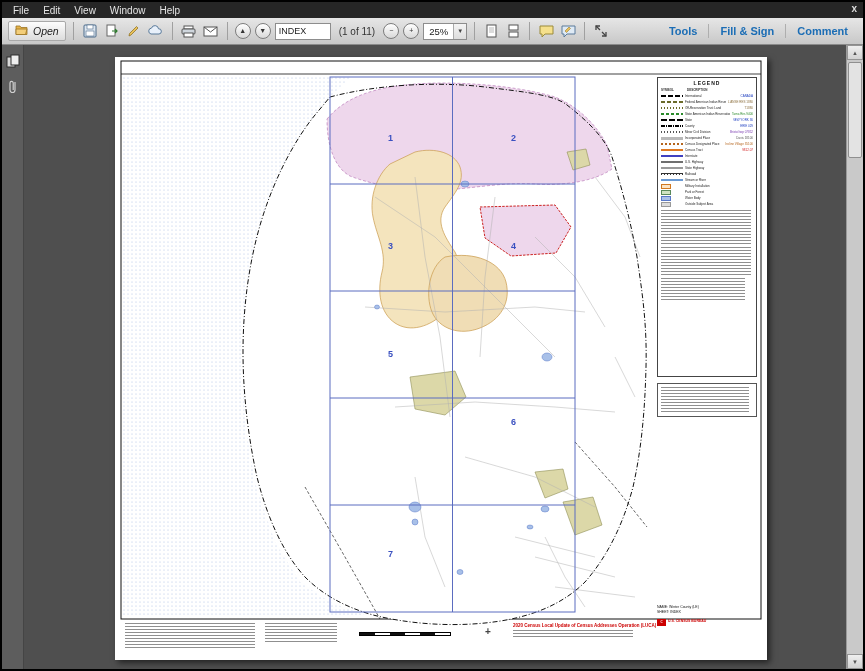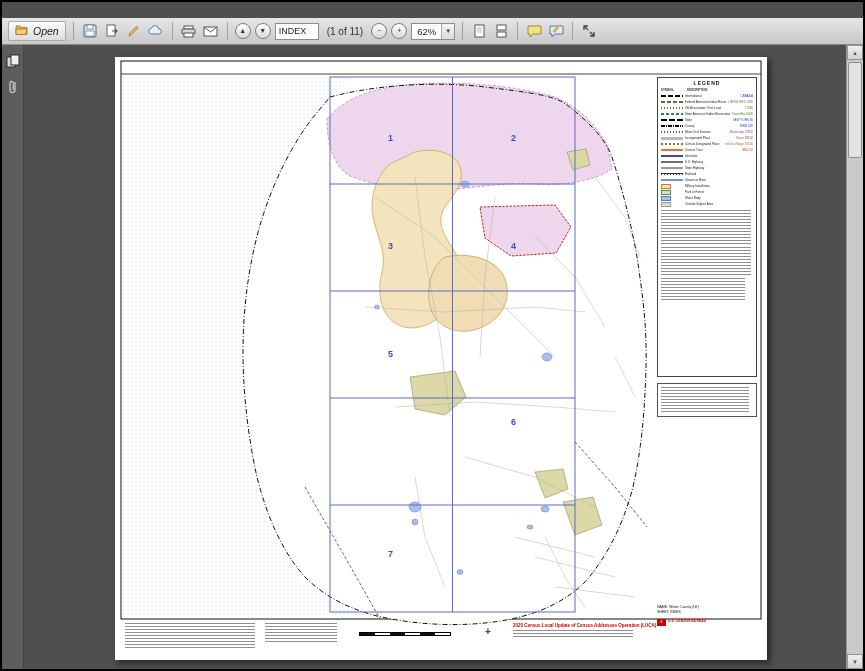--- a/index.html
+++ b/index.html
@@ -18,21 +18,21 @@
     background:linear-gradient(#e6e6e6,#c8c8c8); border-bottom:1px solid #8a8a8a;
     display:flex; align-items:center; padding:0 6px; gap:4px; }
   .tb-btn { display:flex; align-items:center; gap:4px; height:20px; padding:0 6px;
     border:1px solid #a9a9a9; border-radius:2px; background:linear-gradient(#fdfdfd,#dcdcdc); }
   .tb-btn .lbl { font-size:10.5px; color:#222;font-style:italic; }
   .tb-ico { width:18px; height:18px; display:flex; align-items:center; justify-content:center; border-radius:2px; }
   .tb-sep { width:1px; height:18px; background:#a0a0a0; margin:0 3px; }
   .circle-btn { width:16px; height:16px; border-radius:50%; border:1px solid #7d7d7d;
     background:linear-gradient(#fff,#d8d8d8); color:#333; font-size:7px; line-height:14px;
     text-align:center; }
-  .page-input { width:44px; height:17px; border:1px solid #8d8d8d; background:#fff;
+  .page-input { width:56px; height:17px; border:1px solid #8d8d8d; background:#fff;
     font-size:9px; font-family:"Liberation Sans",sans-serif; padding:0 3px; color:#222; }
   .count-lbl { font-size:10px; color:#333; margin:0 4px; }
   .zoom-box { display:flex; align-items:center; height:17px; border:1px solid #8d8d8d; background:#fff; }
   .zoom-val { font-size:9.5px; color:#222; padding:0 5px; min-width:26px; }
   .zoom-arrow { width:13px; height:100%; border-left:1px solid #aaa; font-size:6px; color:#444;
     display:flex; align-items:center; justify-content:center; background:linear-gradient(#f4f4f4,#ddd); }
   .tb-right { margin-left:auto; display:flex; align-items:center; gap:2px; }
   .right-tab { color:#1b6db5; font-size:11px; font-weight:bold; padding:0 9px; }
   .right-sep { width:1px; height:14px; background:#aeaeae; }
 
@@ -110,20 +110,28 @@
   .f-red .red-title { color:#cc0000; font-size:4.5px; font-weight:bold; line-height:1.2; }
   .f-red .textbars { margin-top:2px; width:120px; height:8px; }
 
   .sheetnum { fill:#3a50c0; font-size:9px; font-weight:bold; font-family:"Liberation Sans",sans-serif; }
 </style>
 </head>
 <body>
 
 <div class="window">
 
+  <div class="menubar">
+    <span class="menu-item">File</span>
+    <span class="menu-item">Edit</span>
+    <span class="menu-item">View</span>
+    <span class="menu-item">Window</span>
+    <span class="menu-item">Help</span>
+    <span class="win-close">x</span>
+  </div>
 
   <div class="toolbar">
     <div class="tb-btn">
       <span>
         <svg width="14" height="12" viewBox="0 0 14 12">
             <path d="M1 2 h4 l1 1.5 h6 v7 h-11 z" fill="#e8b54a" stroke="#9a7424" stroke-width=".8"></path>
             <path d="M1 5 h11 l-1.5 5.5 h-9.5 z" fill="#f3ce7a" stroke="#9a7424" stroke-width=".8"></path>
           </svg>
       </span>
       <span class="lbl">Open</span>
@@ -167,21 +175,21 @@
         </svg>
     </span>
     <span class="tb-sep"></span>
     <span class="circle-btn">▲</span>
     <span class="circle-btn">▼</span>
     <input class="page-input" value="INDEX" style="">
     <span class="count-lbl">(1 of 11)</span>
     <span class="circle-btn">−</span>
     <span class="circle-btn">+</span>
     <span class="zoom-box">
-      <span class="zoom-val">62%</span>
+      <span class="zoom-val">25%</span>
       <span class="zoom-arrow">▼</span>
     </span>
     <span class="tb-sep"></span>
     <span class="tb-ico">
       <svg width="13" height="14" viewBox="0 0 13 14">
           <rect x="2" y="1" width="9" height="12" fill="#fff" stroke="#555"></rect>
           <path d="M4 4 h5 M4 6 h5 M4 8 h5" stroke="#999" stroke-width=".7"></path>
         </svg>
     </span>
     <span class="tb-ico">
@@ -202,20 +210,27 @@
           <path d="M4 6 l4-4 1.5 1.5 -4 4 z" fill="#e8c15a" stroke="#8a6a1a" stroke-width=".5"></path>
         </svg>
     </span>
     <span class="tb-sep"></span>
     <span class="tb-ico">
       <svg width="14" height="14" viewBox="0 0 14 14">
           <path d="M2 6 V2 h4 M8 12 h4 v-4" fill="none" stroke="#444" stroke-width="1.3"></path>
           <path d="M2 2 l4 4 M12 12 l-4-4" stroke="#444" stroke-width="1.3"></path>
         </svg>
     </span>
+    <div class="tb-right">
+      <span class="right-tab">Tools</span>
+      <span class="right-sep"></span>
+      <span class="right-tab">Fill &amp; Sign</span>
+      <span class="right-sep"></span>
+      <span class="right-tab">Comment</span>
+    </div>
   </div>
 
   <div class="workspace">
 
     <div class="side-strip">
       <span class="side-ico">
         <svg width="14" height="14" viewBox="0 0 14 14">
             <rect x="1" y="3" width="8" height="10" fill="#d8d8d8" stroke="#2e2e2e"></rect>
             <rect x="5" y="1" width="8" height="10" fill="#efefef" stroke="#2e2e2e"></rect>
           </svg>

